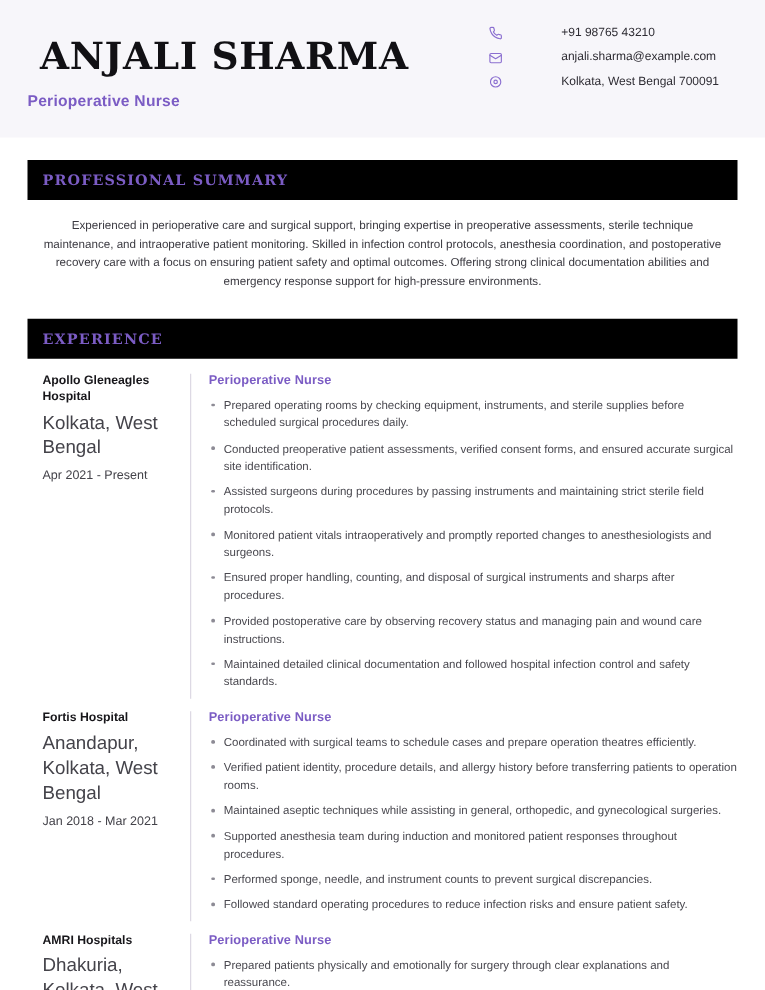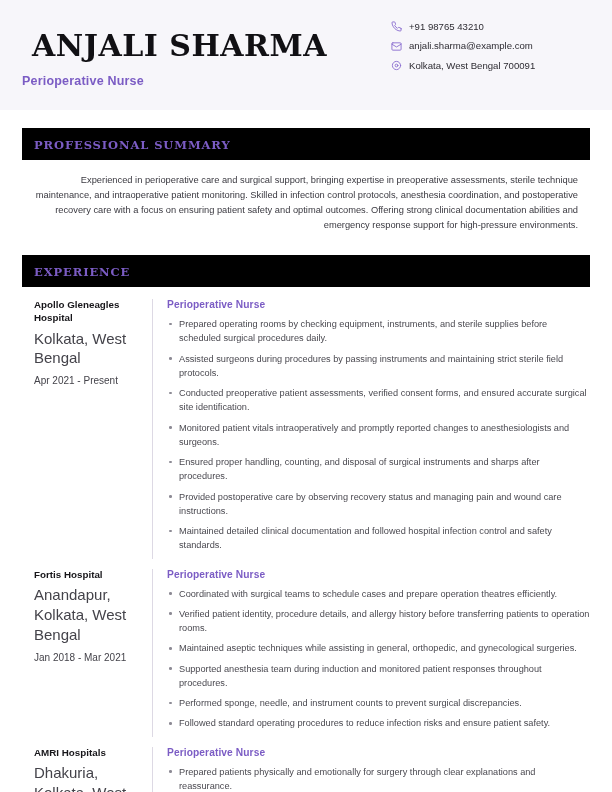--- a/index.html
+++ b/index.html
@@ -48,20 +48,21 @@
     padding-top: 3px;
     min-width: 200px;
   }
   .contact-row {
     display: flex;
     align-items: center;
     margin-bottom: 8.5px;
     font-size: 9.6px;
     color: #2e2c33;
     line-height: 1;
+    gap: 40px;
   }
   .contact-icon {
     width: 13px;
     min-width: 13px;
     height: 11px;
     margin-right: 6px;
     display: inline-flex;
     align-items: center;
     justify-content: center;
     color: #8b6fd0;
@@ -86,21 +87,21 @@
     font-weight: 700;
     letter-spacing: 0.9px;
     color: #7b5cc4;
   }
 
   .summary-text {
     font-size: 9.3px;
     line-height: 1.62;
     color: #3a3940;
     padding: 11px 12px 4px 12px;
-    text-align: right;
+    text-align: center;
   }
 
   
   .exp-entry {
     display: flex;
     padding: 10px 0 0 12px;
   }
   .exp-left {
     width: 118px;
     min-width: 118px;
@@ -218,22 +219,22 @@
   <div class="exp-entry">
     <div class="exp-left">
       <div class="exp-company">Apollo Gleneagles Hospital</div>
       <div class="exp-location">Kolkata, West Bengal</div>
       <div class="exp-dates">Apr 2021 - Present</div>
     </div>
     <div class="exp-right">
       <div class="exp-role">Perioperative Nurse</div>
       <ul class="bullets">
         <li>Prepared operating rooms by checking equipment, instruments, and sterile supplies before scheduled surgical procedures daily.</li>
+        <li>Conducted preoperative patient assessments, verified consent forms, and ensured accurate surgical site identification.</li>
         <li>Assisted surgeons during procedures by passing instruments and maintaining strict sterile field protocols.</li>
-        <li>Conducted preoperative patient assessments, verified consent forms, and ensured accurate surgical site identification.</li>
         <li>Monitored patient vitals intraoperatively and promptly reported changes to anesthesiologists and surgeons.</li>
         <li>Ensured proper handling, counting, and disposal of surgical instruments and sharps after procedures.</li>
         <li>Provided postoperative care by observing recovery status and managing pain and wound care instructions.</li>
         <li>Maintained detailed clinical documentation and followed hospital infection control and safety standards.</li>
       </ul>
     </div>
   </div>
 
   <div class="exp-entry">
     <div class="exp-left">

